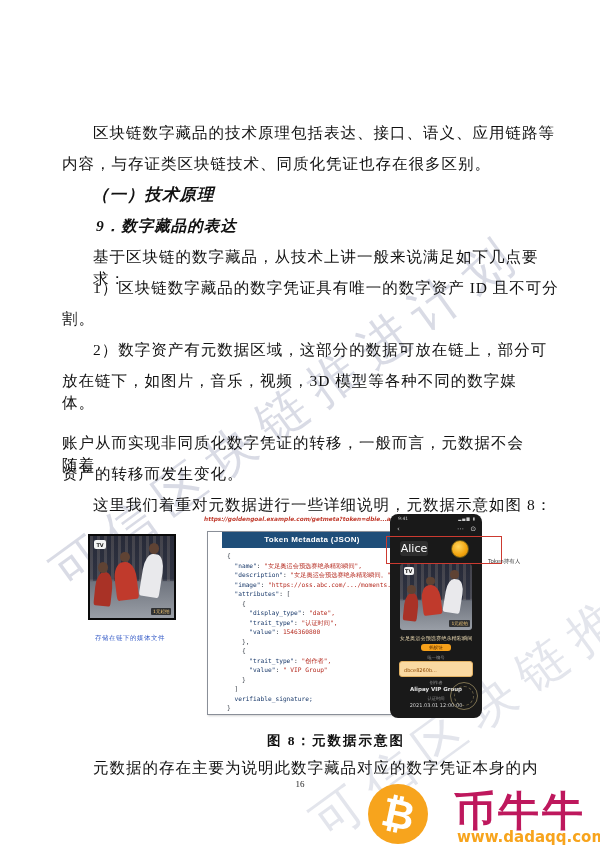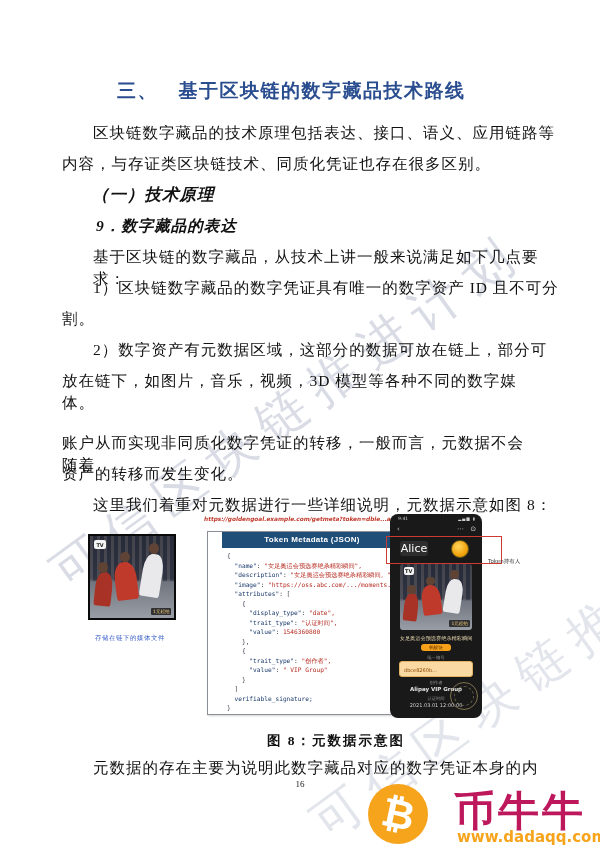--- a/index.html
+++ b/index.html
@@ -87,21 +87,20 @@
   .brand-url{position:absolute;left:97px;top:46px;font-size:15px;font-weight:bold;color:#f7a41d;white-space:nowrap;}
 </style>
 </head>
 <body>
 
 <div class="page">
 
   <div class="wm wm1">可信区块链推进计划</div>
   <div class="wm wm2">可信区块链推进计划</div>
 
-  <div class="doc-title">三、　基于区块链的数字藏品技术路线</div>
 
   <div class="tl" style="top:153px">内容，与存证类区块链技术、同质化凭证也存在很多区别。</div>
   <div class="tl ind" style="top:122px">区块链数字藏品的技术原理包括表达、接口、语义、应用链路等</div>
 
   <div class="h-sec">（一）技术原理</div>
   <div class="h-sub">9．数字藏品的表达</div>
 
   <div class="tl ind" style="top:246px">基于区块链的数字藏品，从技术上讲一般来说满足如下几点要求：</div>
   <div class="tl ind" style="top:277px">1）区块链数字藏品的数字凭证具有唯一的数字资产 ID 且不可分</div>
   <div class="tl" style="top:308px">割。</div>

